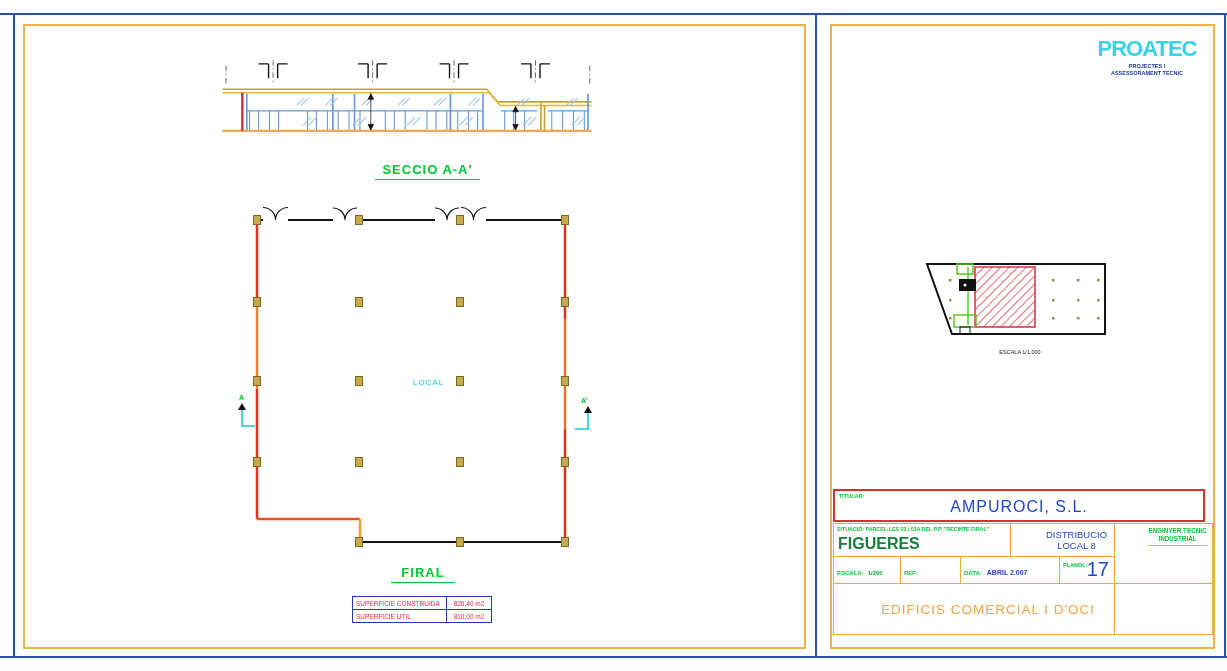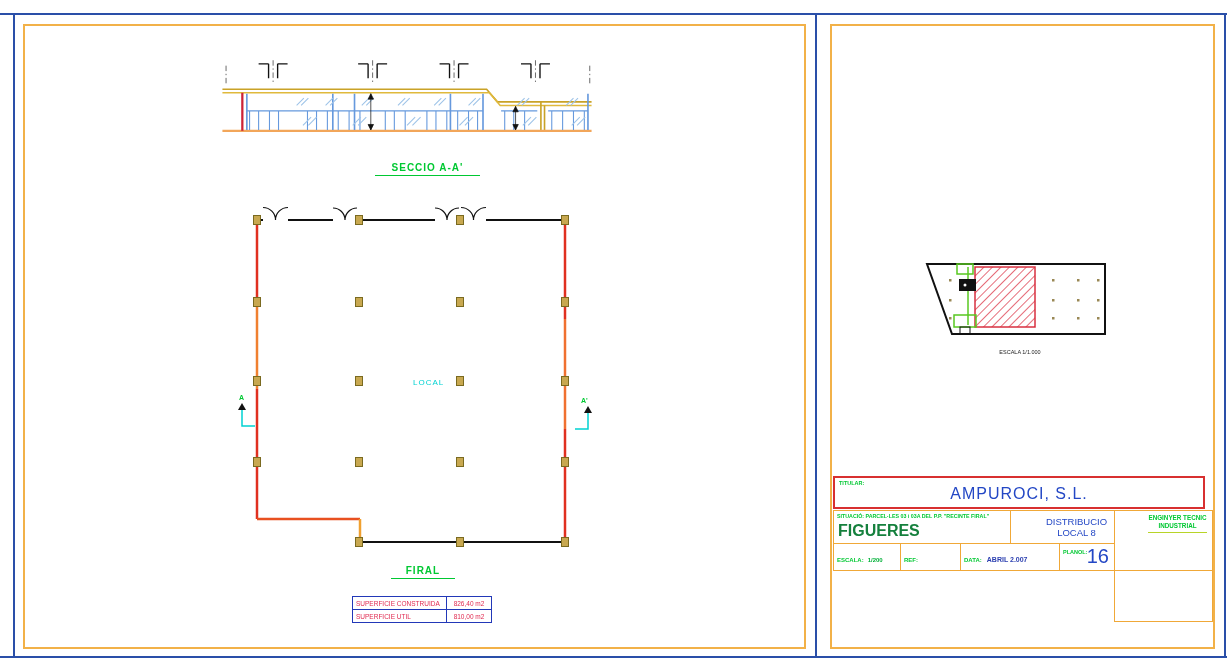--- a/index.html
+++ b/index.html
@@ -4,21 +4,21 @@
 <style>
   * { margin:0; padding:0; box-sizing:border-box; }
   html,body { width:1227px; height:671px; background:#ffffff; overflow:hidden;
               font-family:"Liberation Sans", sans-serif; }
   .abs { position:absolute; }
   
   .frame-line { position:absolute; background:#2a4fa8; }
   
   .sheet { position:absolute; border:2px solid #f2b148; background:#ffffff; }
   
-  .cad-label { position:absolute; color:#00c832; font-size:10px; font-weight:bold;
+  .cad-label { position:absolute; color:#00c832; font-size:13px; font-weight:bold;
                text-align:center; border-bottom:1.5px solid #00c832; padding-bottom:2px;
                letter-spacing:1px; }
   
   .area-table { position:absolute; border:1px solid #2238b8; background:#fff; }
   .area-row { display:flex; }
   .area-row + .area-row { border-top:1px solid #2238b8; }
   .area-label { width:94px; border-right:1px solid #2238b8; color:#e02a50;
                 font-size:6.5px; padding:3px 3px 2px 3px; white-space:nowrap; }
   .area-value { width:44px; text-align:center; color:#e02a50; font-size:6.5px;
                 padding:3px 2px 2px 2px; white-space:nowrap; }
@@ -193,20 +193,27 @@
     <div class="area-row">
       <div class="area-label">SUPERFICIE UTIL</div>
       <div class="area-value">810,00 m2</div>
     </div>
   </div>
 </div>
 
 <div class="sheet" style="left:830px;top:24px;width:385px;height:625px;">
 
 
+  <div class="logo" style="left:250px;top:12px;">
+    <div class="logo-name">PROATEC</div>
+    <div class="logo-tag">
+      <div>PROJECTES I</div>
+      <div>ASSESSORAMENT TECNIC</div>
+    </div>
+  </div>
 
   <svg class="abs" style="left:70px;top:229px;" width="215" height="102" viewBox="0 0 215 102">
     <defs>
       <pattern id="hatch" width="6" height="6" patternUnits="userSpaceOnUse" patternTransform="rotate(45)">
         <line x1="0" y1="0" x2="0" y2="6" stroke="#e04858" stroke-width="1.6"></line>
       </pattern>
     </defs>
     <polygon points="25,9 203,9 203,79 50,79" fill="none" stroke="#111" stroke-width="2"></polygon>
     <rect x="73" y="12" width="60" height="60" fill="url(#hatch)" stroke="#d83040" stroke-width="1.5"></rect>
     <g>
@@ -227,21 +234,21 @@
       <rect x="175" y="24" width="2.5" height="2.5"></rect>
         <rect x="175" y="44" width="2.5" height="2.5"></rect>
         <rect x="175" y="62" width="2.5" height="2.5"></rect>
       <rect x="195" y="24" width="2.5" height="2.5"></rect>
         <rect x="195" y="44" width="2.5" height="2.5"></rect>
         <rect x="195" y="62" width="2.5" height="2.5"></rect>
     </g>
     <text x="118" y="99" fill="#222" font-size="5.5" text-anchor="middle">ESCALA 1/1.000</text>
   </svg>
 
-  <div class="tb" style="left:1px;top:450px;">
+  <div class="tb" style="left:1px;top:463px;">
 
     <div class="tb-titular">
       <div class="lbl">TITULAR:</div>
       <div class="val">AMPUROCI, S.L.</div>
     </div>
 
     <div class="tb-cell" style="left:0;top:34px;width:178px;height:34px;">
       <div class="situ">SITUACIÓ: PARCEL·LES 03 i 03A DEL P.P. "RECINTE FIRAL"</div>
       <div class="city">FIGUERES</div>
     </div>
@@ -268,19 +275,22 @@
     <div class="tb-cell cell-pad" style="left:67px;top:67px;width:61px;height:28px;">
       <span class="kv-lbl">REF:</span>
     </div>
 
     <div class="tb-cell cell-pad" style="left:127px;top:67px;width:100px;height:28px;">
       <span class="kv-lbl">DATA:</span><span class="kv-val-blue">ABRIL 2.007</span>
     </div>
 
     <div class="tb-cell" style="left:226px;top:67px;width:56px;height:28px;">
       <span class="planol-lbl">PLANOL:</span>
-      <span class="planol-num">16</span>
-    </div>
-
+      <span class="planol-num">17</span>
+    </div>
+
+    <div class="tb-cell" style="left:0;top:94px;width:282px;height:52px;">
+      <div class="project">EDIFICIS COMERCIAL I D'OCI</div>
+    </div>
 
     <div class="tb-cell" style="left:281px;top:94px;width:99px;height:52px;"></div>
   </div>
 </div>
 
 </body></html>

